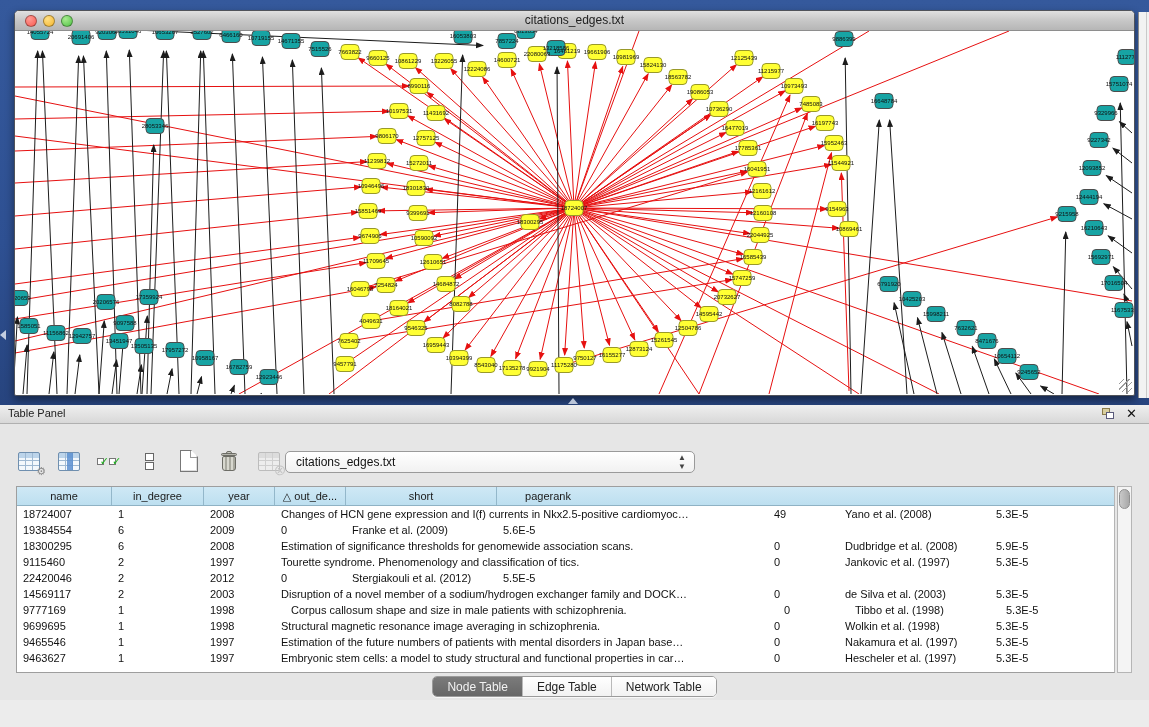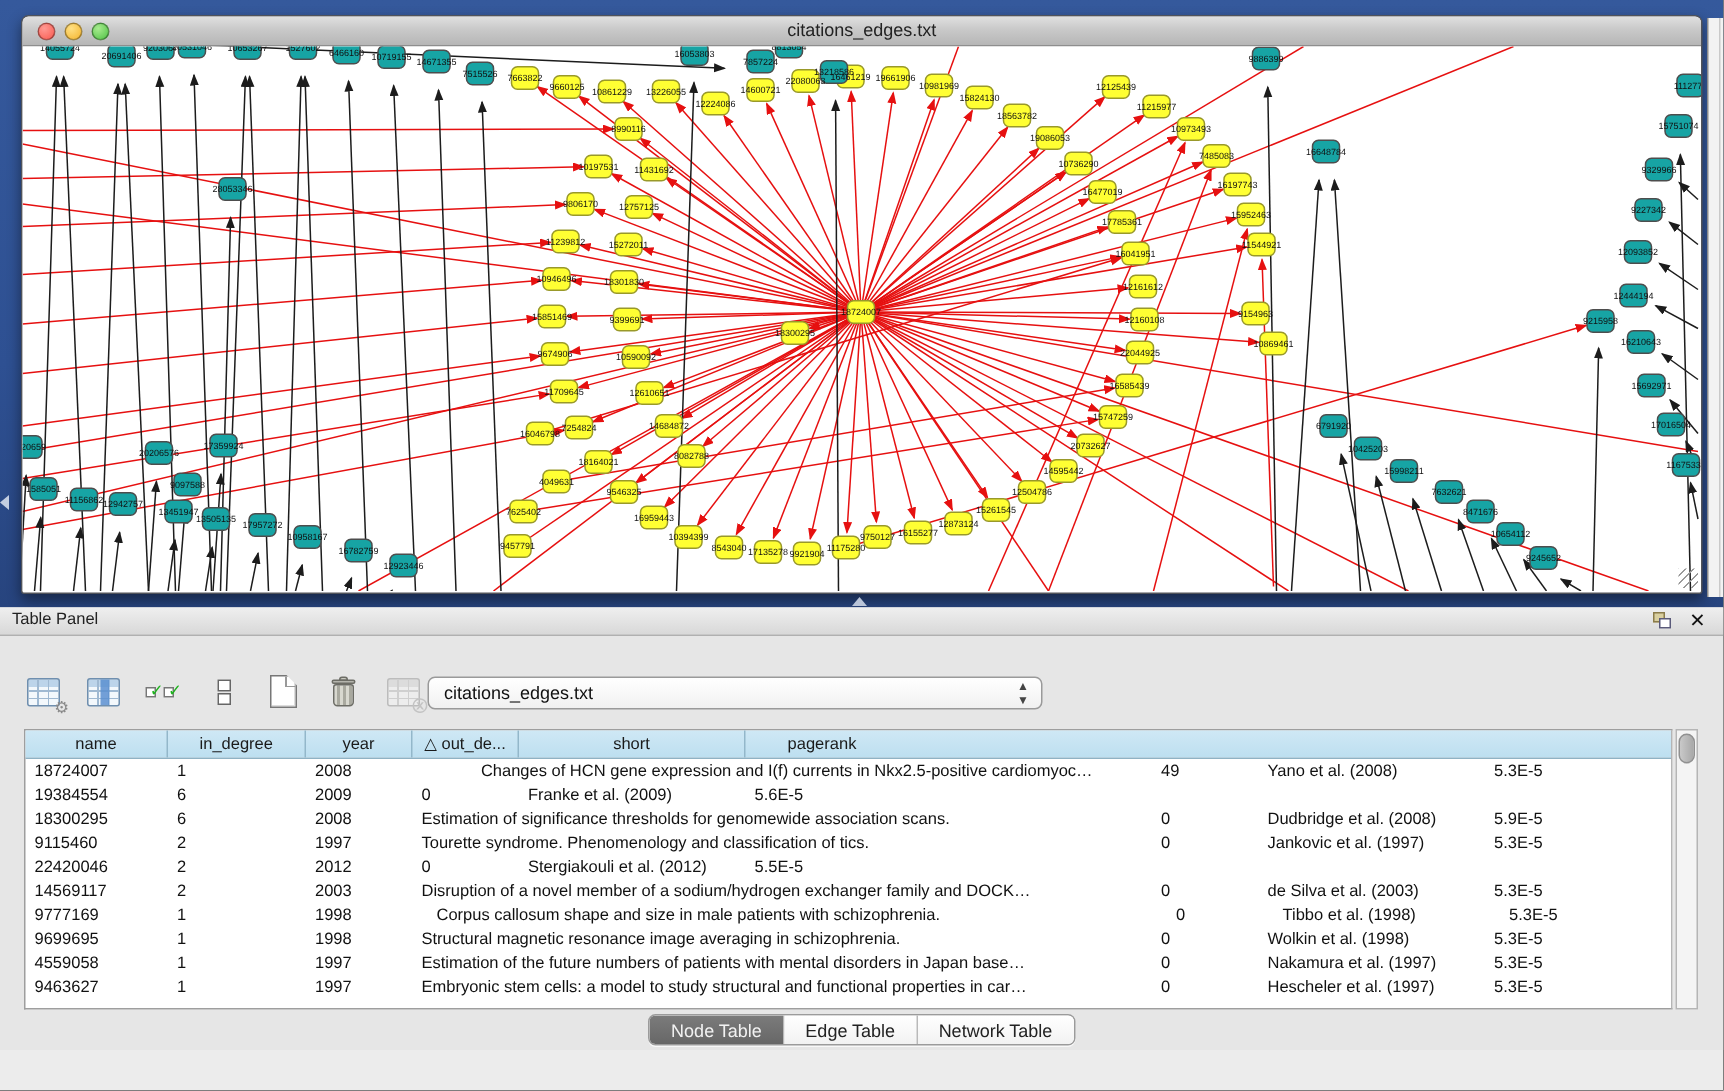--- a/index.html
+++ b/index.html
@@ -580,21 +580,21 @@
           <div class="th" style="width: 71px;">year</div>
           <div class="th" style="width: 71px;">△ out_de...</div>
           <div class="th" style="width: 151px;">short</div>
           <div class="th" style="width: 102px;">pagerank</div>
         </div>
       <div id="tbody">
           <div class="tr">
             <div class="td" style="width: 95px;">18724007</div>
             <div class="td" style="width: 92px;">1</div>
             <div class="td" style="width: 71px;">2008</div>
-            <div class="td" style="width: 493px; text-align: center;">Changes of HCN gene expression and I(f) currents in Nkx2.5-positive cardiomyoc…</div>
+            <div class="td" style="width: 493px;">Changes of HCN gene expression and I(f) currents in Nkx2.5-positive cardiomyoc…</div>
             <div class="td" style="width: 71px;">49</div>
             <div class="td" style="width: 151px;">Yano et al. (2008)</div>
             <div class="td" style="width: 102px;">5.3E-5</div>
           </div>
           <div class="tr">
             <div class="td" style="width: 95px;">19384554</div>
             <div class="td" style="width: 92px;">6</div>
             <div class="td" style="width: 71px;">2009</div>
             <div class="td" style="width: 71px;">0</div>
             <div class="td" style="width: 151px;">Franke et al. (2009)</div>
@@ -647,21 +647,21 @@
           <div class="tr">
             <div class="td" style="width: 95px;">9699695</div>
             <div class="td" style="width: 92px;">1</div>
             <div class="td" style="width: 71px;">1998</div>
             <div class="td" style="width: 493px;">Structural magnetic resonance image averaging in schizophrenia.</div>
             <div class="td" style="width: 71px;">0</div>
             <div class="td" style="width: 151px;">Wolkin et al. (1998)</div>
             <div class="td" style="width: 102px;">5.3E-5</div>
           </div>
           <div class="tr">
-            <div class="td" style="width: 95px;">4559058</div>
+            <div class="td" style="width: 95px;">9465546</div>
             <div class="td" style="width: 92px;">1</div>
             <div class="td" style="width: 71px;">1997</div>
             <div class="td" style="width: 493px;">Estimation of the future numbers of patients with mental disorders in Japan base…</div>
             <div class="td" style="width: 71px;">0</div>
             <div class="td" style="width: 151px;">Nakamura et al. (1997)</div>
             <div class="td" style="width: 102px;">5.3E-5</div>
           </div>
           <div class="tr">
             <div class="td" style="width: 95px;">9463627</div>
             <div class="td" style="width: 92px;">1</div>

